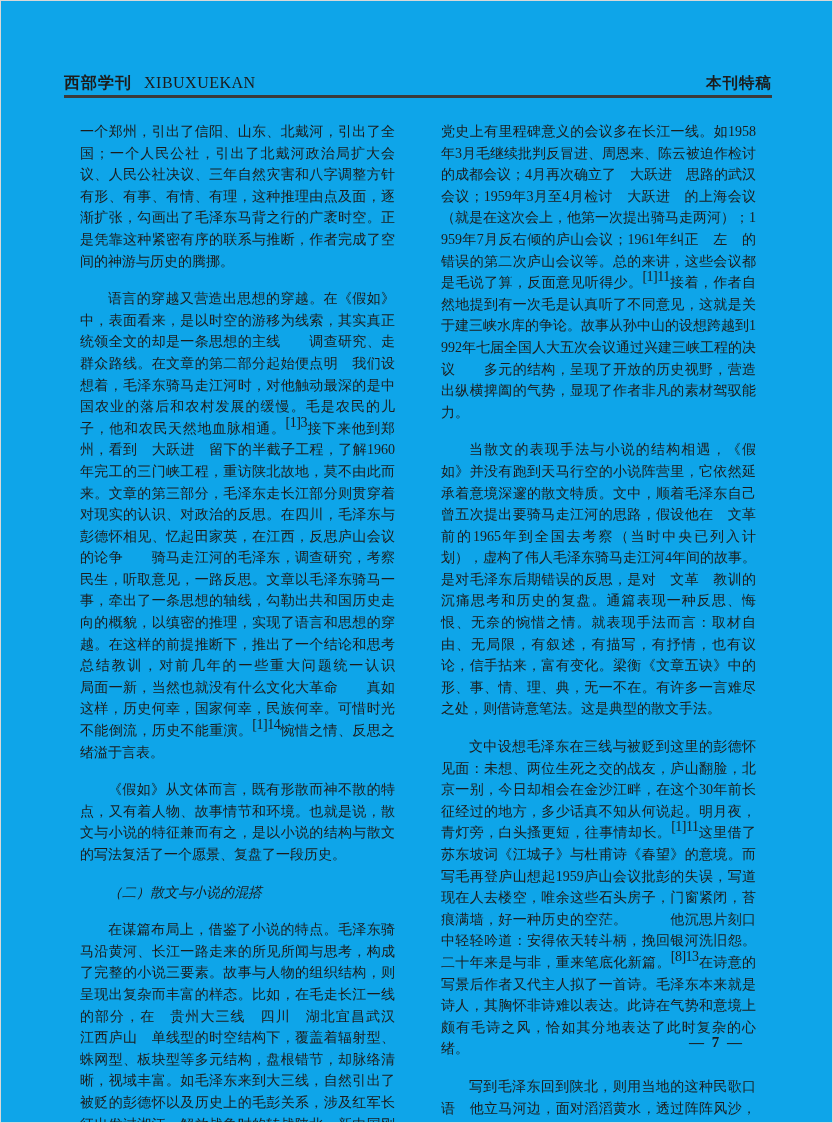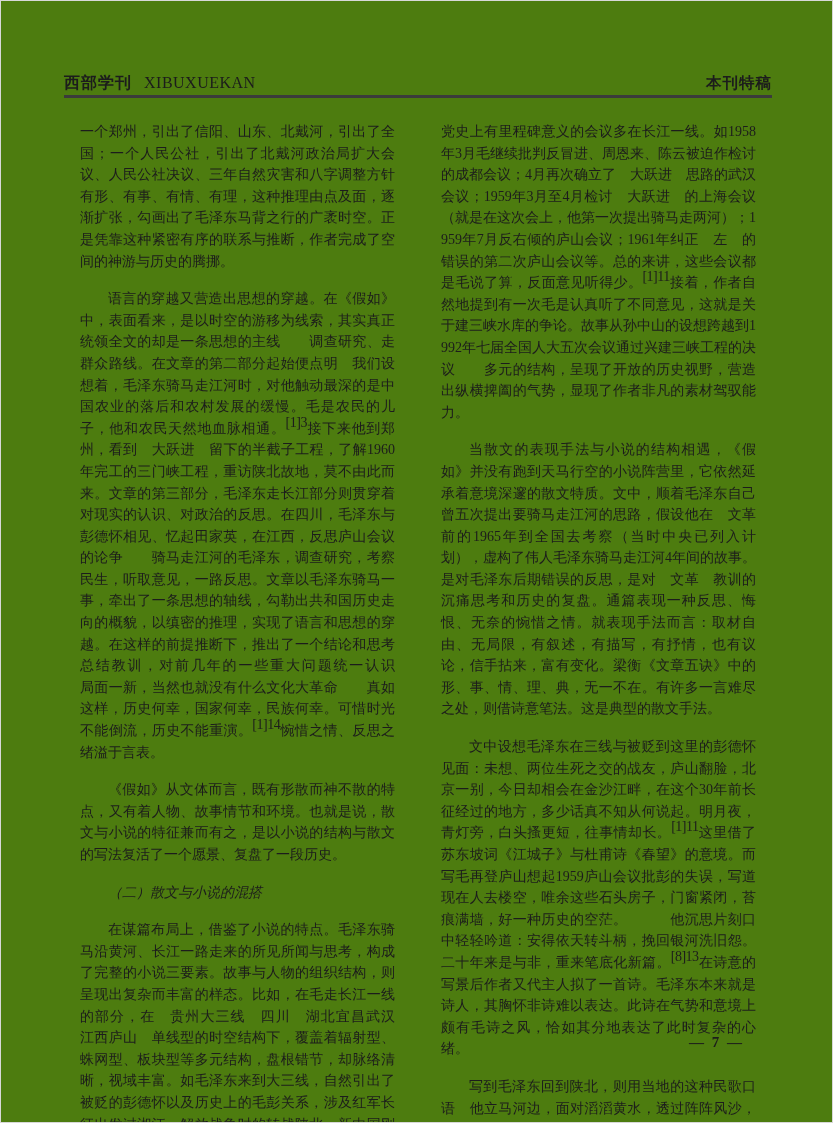--- a/index.html
+++ b/index.html
@@ -5,21 +5,21 @@
   html, body {
     margin: 0;
     padding: 0;
     background: #e9e9e9;
   }
   .page {
     position: relative;
     width: 833px;
     height: 1123px;
     margin: 0 auto;
-    background: #4d7c0f;
+    background: #0ea5e9;
     border: 1px solid #d8d8d8;
     box-sizing: border-box;
     font-family: "Liberation Serif", "DejaVu Serif", serif;
     color: #1c1c1c;
     overflow: hidden;
     padding-left: 40px;
   }
   .header {
     position: absolute;
     top: 72px;

